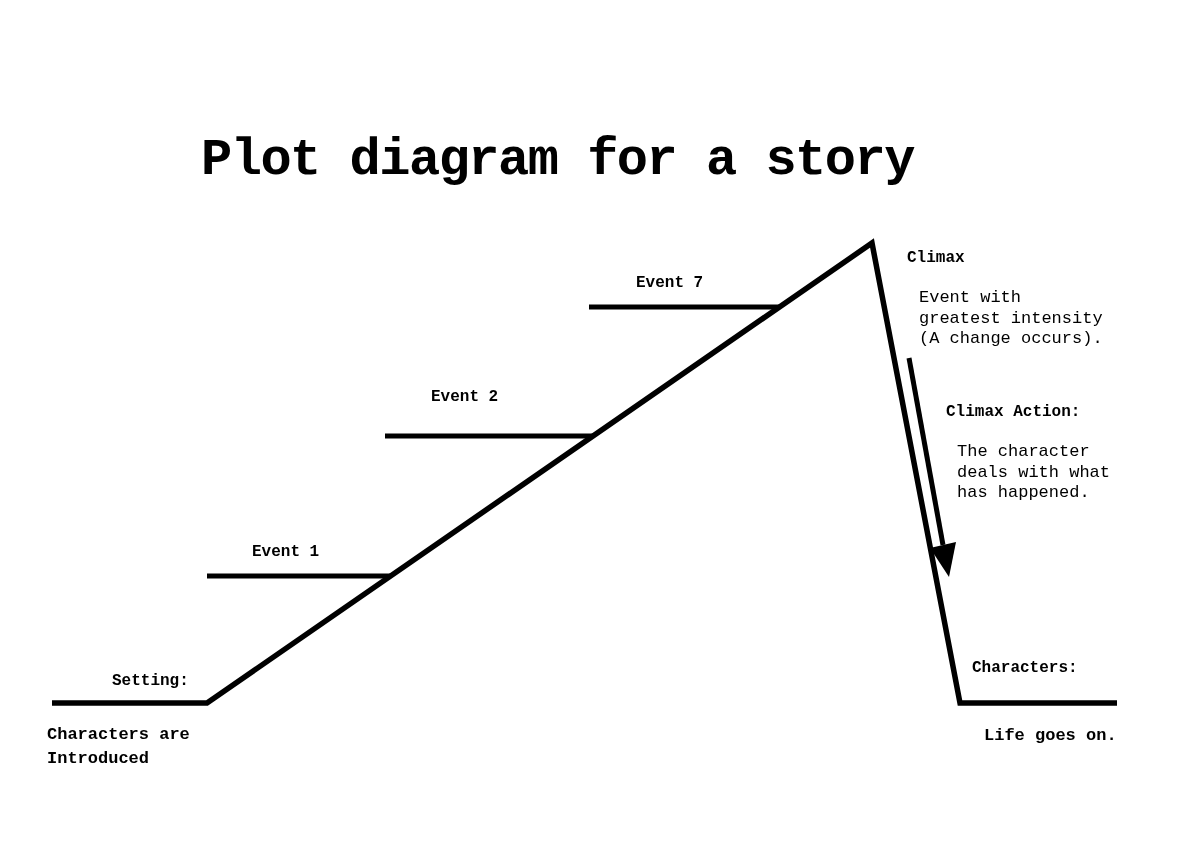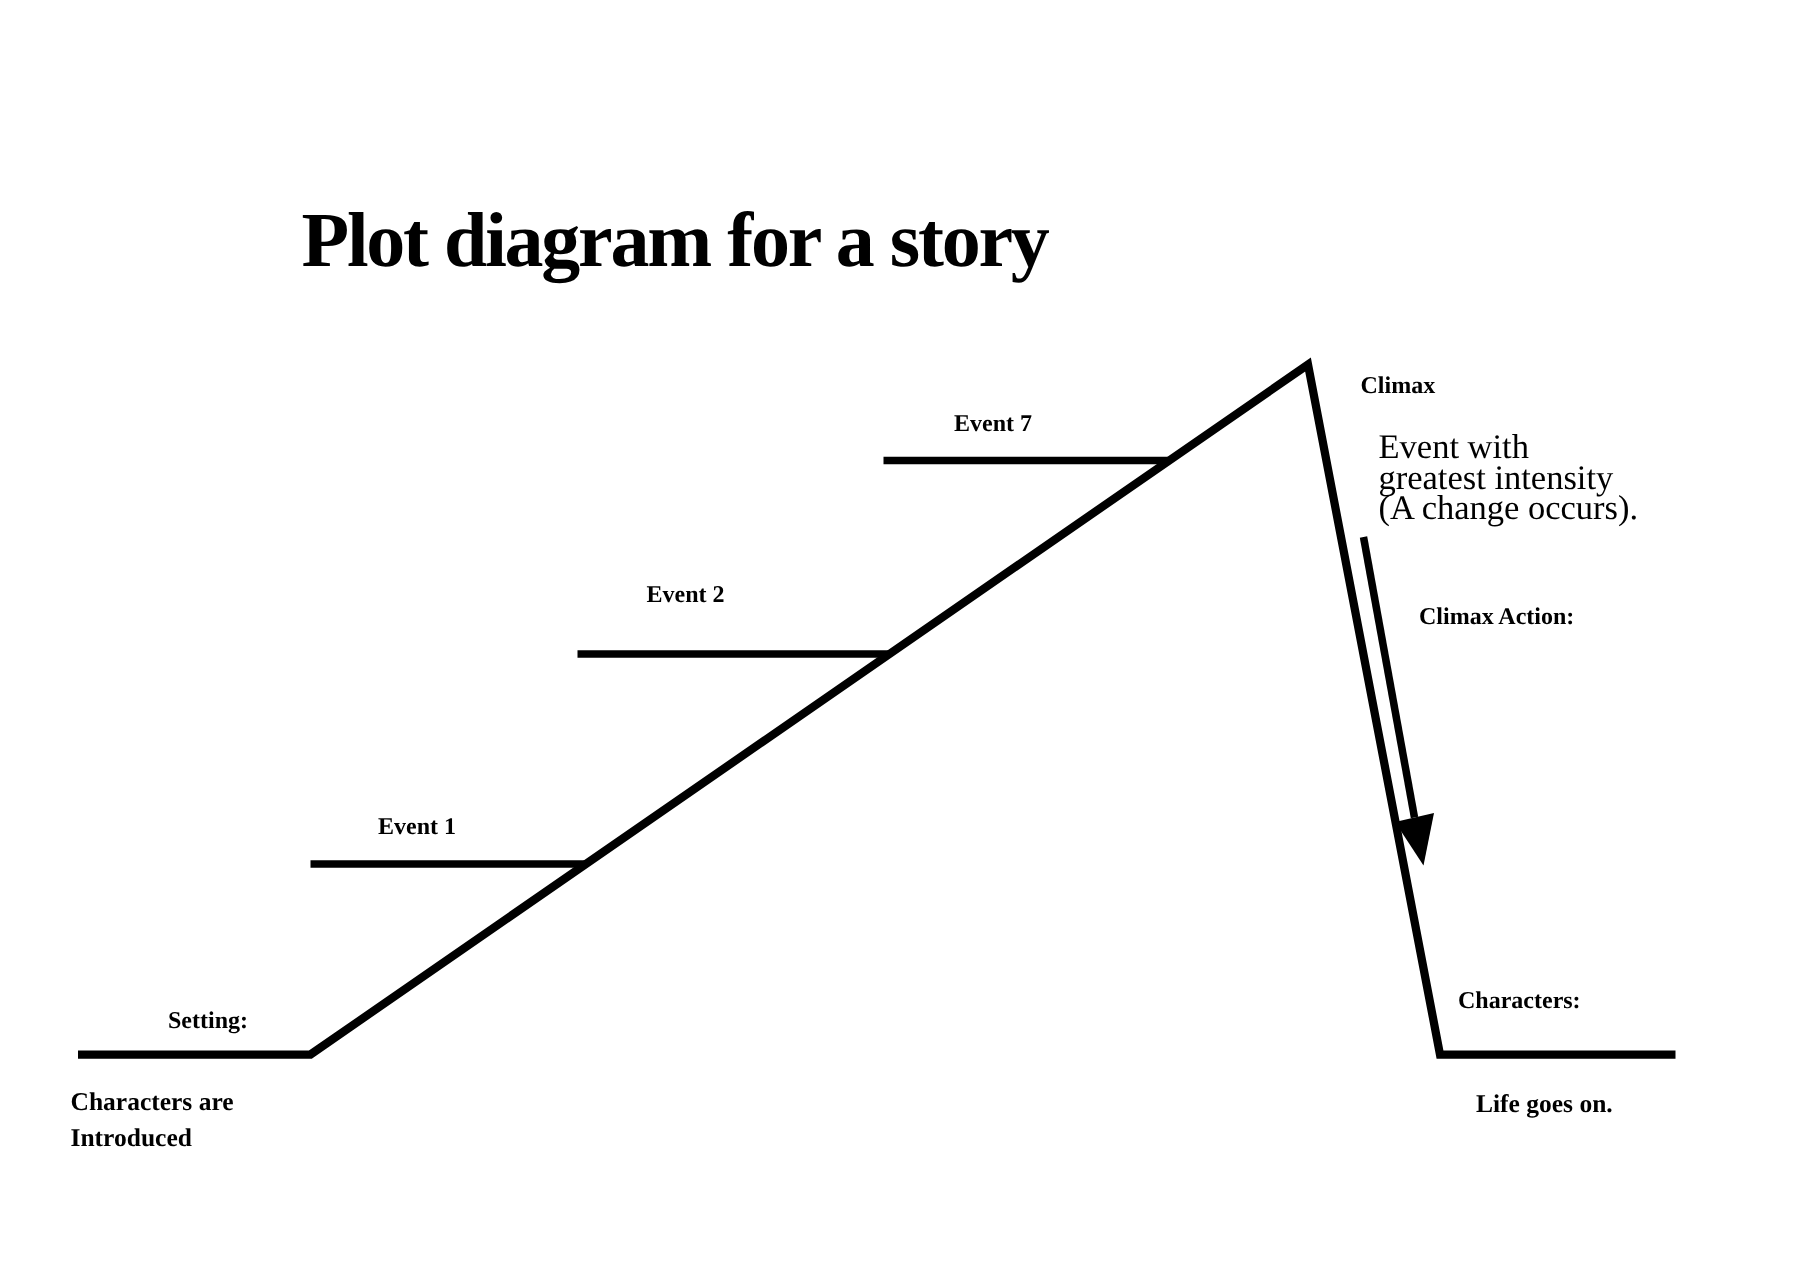--- a/index.html
+++ b/index.html
@@ -2,42 +2,42 @@
 <html><head>
 <meta charset="utf-8">
 <style>
   html, body { margin: 0; padding: 0; background: #ffffff; }
   .canvas {
     position: relative;
     width: 1188px;
     height: 847px;
     background: #ffffff;
     color: #000000;
-    font-family: Liberation Serif, serif;
+    font-family: Liberation Mono, monospace;
     overflow: hidden;
   }
   .title {
     position: absolute;
     left: 201px;
     top: 131px;
     font-size: 52px;
     font-weight: bold;
     letter-spacing: -1.5px;
     white-space: nowrap;
   }
   svg.lineart { position: absolute; left: 0; top: 0; }
   .lbl {
     position: absolute;
     font-size: 16px;
     font-weight: bold;
     white-space: nowrap;
   }
   .desc {
     position: absolute;
-    font-size: 23px;
+    font-size: 17px;
     font-weight: normal;
     line-height: 20.5px;
     white-space: pre-line;
   }
   .cap {
     position: absolute;
     font-size: 17px;
     font-weight: bold;
     line-height: 24px;
     white-space: pre-line;
@@ -68,17 +68,20 @@
   <div class="lbl" style="left:252px; top:543px">Event 1</div>
   <div class="lbl" style="left:431px; top:388px">Event 2</div>
   <div class="lbl" style="left:636px; top:274px">Event 7</div>
 
   <div class="lbl" style="left:907px; top:249px">Climax</div>
   <div class="desc" style="left:919px; top:288px">Event with
 greatest intensity
 (A change occurs).</div>
 
   <div class="lbl" style="left:946px; top:403px">Climax Action:</div>
+  <div class="desc" style="left:957px; top:442px">The character
+deals with what
+has happened.</div>
 
   <div class="lbl" style="left:972px; top:659px">Characters:</div>
   <div class="cap" style="left:984px; top:724px">Life goes on.</div>
 
 </div>
 
 </body></html>

